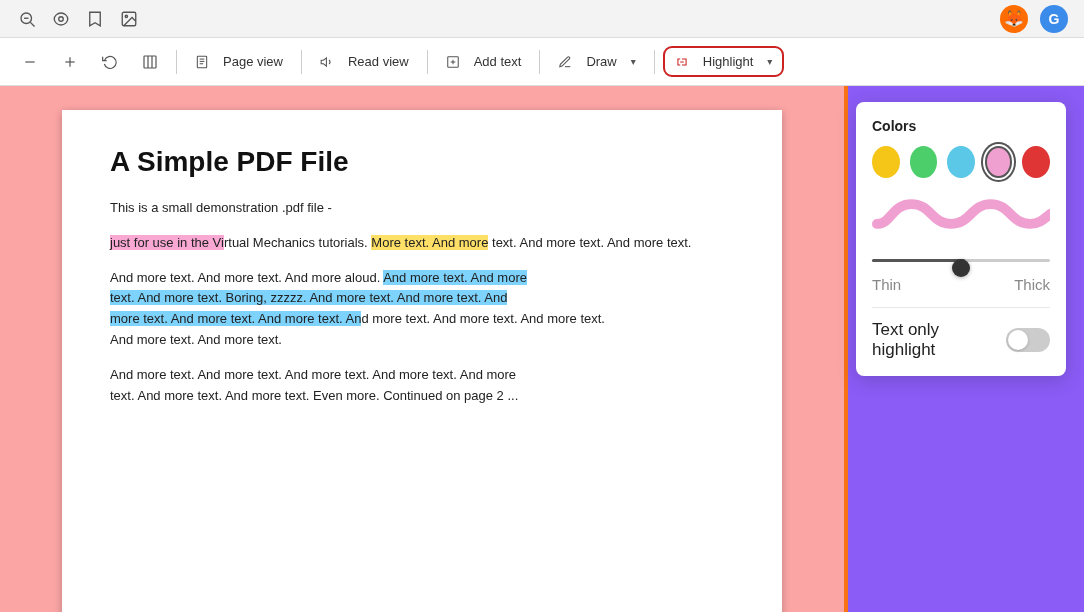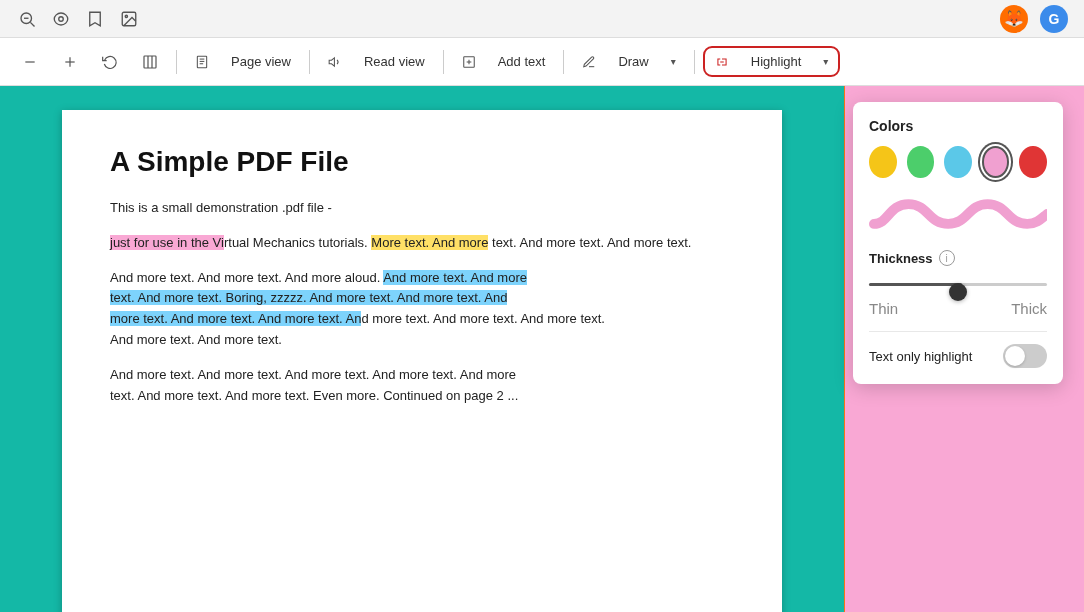--- a/index.html
+++ b/index.html
@@ -40,21 +40,21 @@
       height: 48px;
       display: flex;
       align-items: center;
       padding: 0 12px;
       border-bottom: 1px solid #ddd;
       gap: 4px;
     }
     .toolbar-btn {
       display: flex;
       align-items: center;
-      gap: 22px;
+      gap: 14px;
       padding: 6px 10px;
       border-radius: 4px;
       cursor: pointer;
       font-size: 13px;
       color: #333;
       border: none;
       background: transparent;
       white-space: nowrap;
     }
     .toolbar-separator {
@@ -76,21 +76,21 @@
     
     .main-area {
       display: flex;
       flex: 1;
       overflow: hidden;
     }
 
     
     .pdf-area {
       flex: 1;
-      background: #14b8a6;
+      background: #fca5a5;
       display: flex;
       align-items: flex-start;
       justify-content: center;
       padding: 24px 20px;
       overflow-y: auto;
     }
 
     
     .pdf-page {
       background: #ffffff;
@@ -239,21 +239,21 @@
       background: #e8e8e8;
       margin: 8px 0 12px;
     }
 
     .text-only-row {
       display: flex;
       align-items: center;
       justify-content: space-between;
     }
     .text-only-label {
-      font-size: 13px;
+      font-size: 17px;
       color: #222;
     }
 
     
     .toggle {
       width: 44px;
       height: 24px;
       background: #ccc;
       border-radius: 12px;
       position: relative;
@@ -268,22 +268,22 @@
       height: 20px;
       border-radius: 50%;
       background: #fff;
       transition: left 0.2s;
       box-shadow: 0 1px 3px rgba(0,0,0,0.2);
     }
 
     
     .right-panel {
       width: 240px;
-      background: #f9a8d4;
-      border-left: 1px solid #f97316;
+      background: #8b5cf6;
+      border-left: 4px solid #f97316;
       display: flex;
       flex-direction: column;
       padding: 8px;
     }
   </style>
 </head>
 <body>
 
 <div class="top-bar">
   <div class="top-bar-icon">
@@ -425,24 +425,20 @@
         <div class="color-swatch selected" style="background: #f0a0d0;"></div>
         <div class="color-swatch" style="background: #e03535;"></div>
       </div>
 
       <div class="wave-preview">
         <svg width="180" height="36" viewBox="0 0 180 36">
           <path d="M5,28 C20,28 20,8 40,8 C60,8 60,28 80,28 C100,28 100,8 120,8 C140,8 140,28 160,28 C170,28 175,22 180,18" fill="none" stroke="#f0a0d0" stroke-width="10" stroke-linecap="round" stroke-linejoin="round"></path>
         </svg>
       </div>
 
-      <div class="thickness-header">
-        <span class="thickness-label">Thickness</span>
-        <div class="info-icon">i</div>
-      </div>
 
       <div class="slider-container">
         <div class="slider-track">
           <div class="slider-line">
             <div class="slider-fill"></div>
             <div class="slider-thumb"></div>
           </div>
         </div>
       </div>
       <div class="slider-labels">

